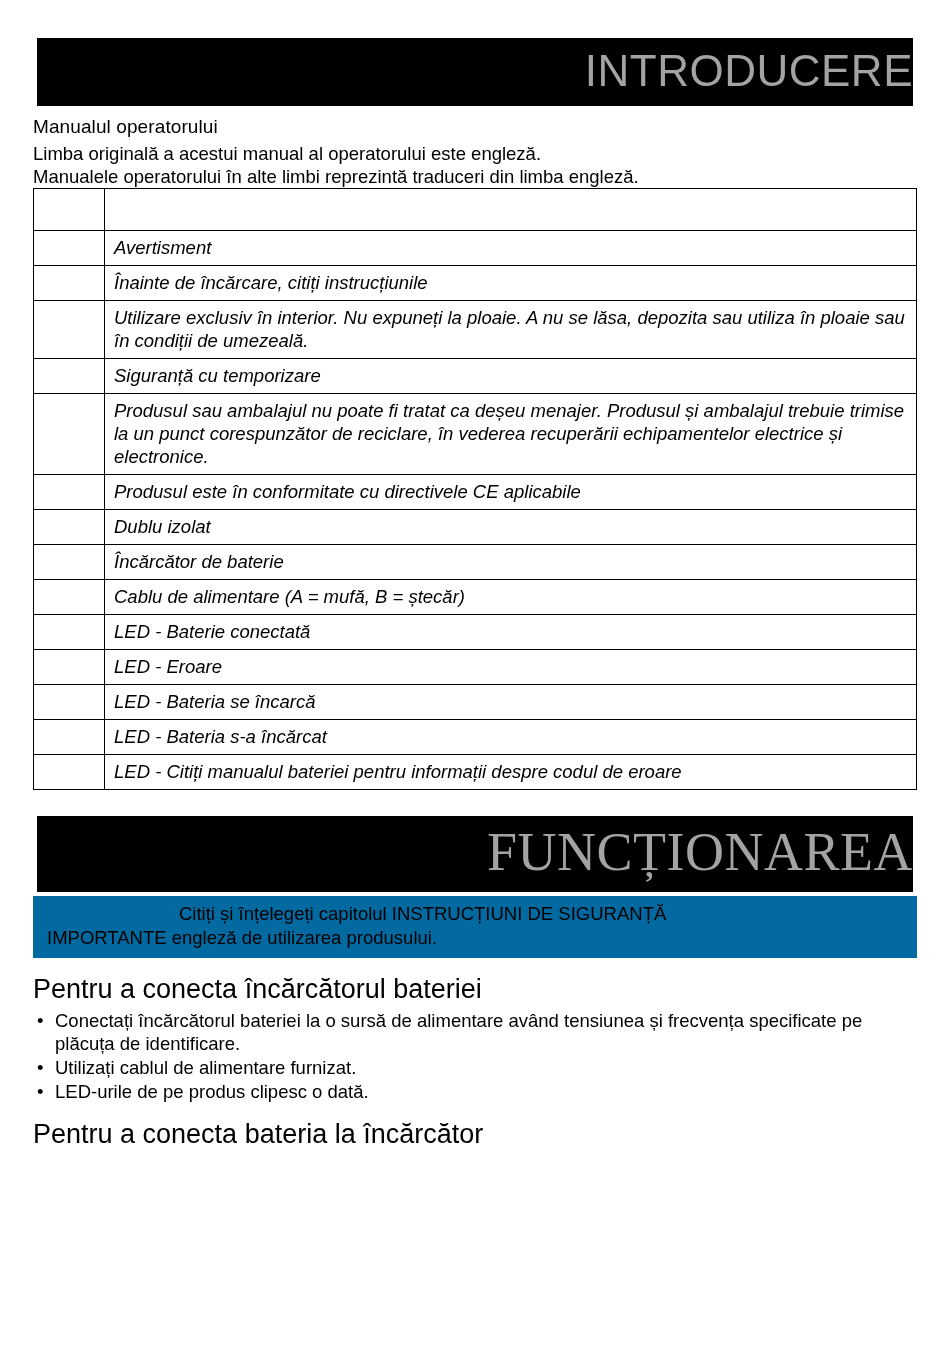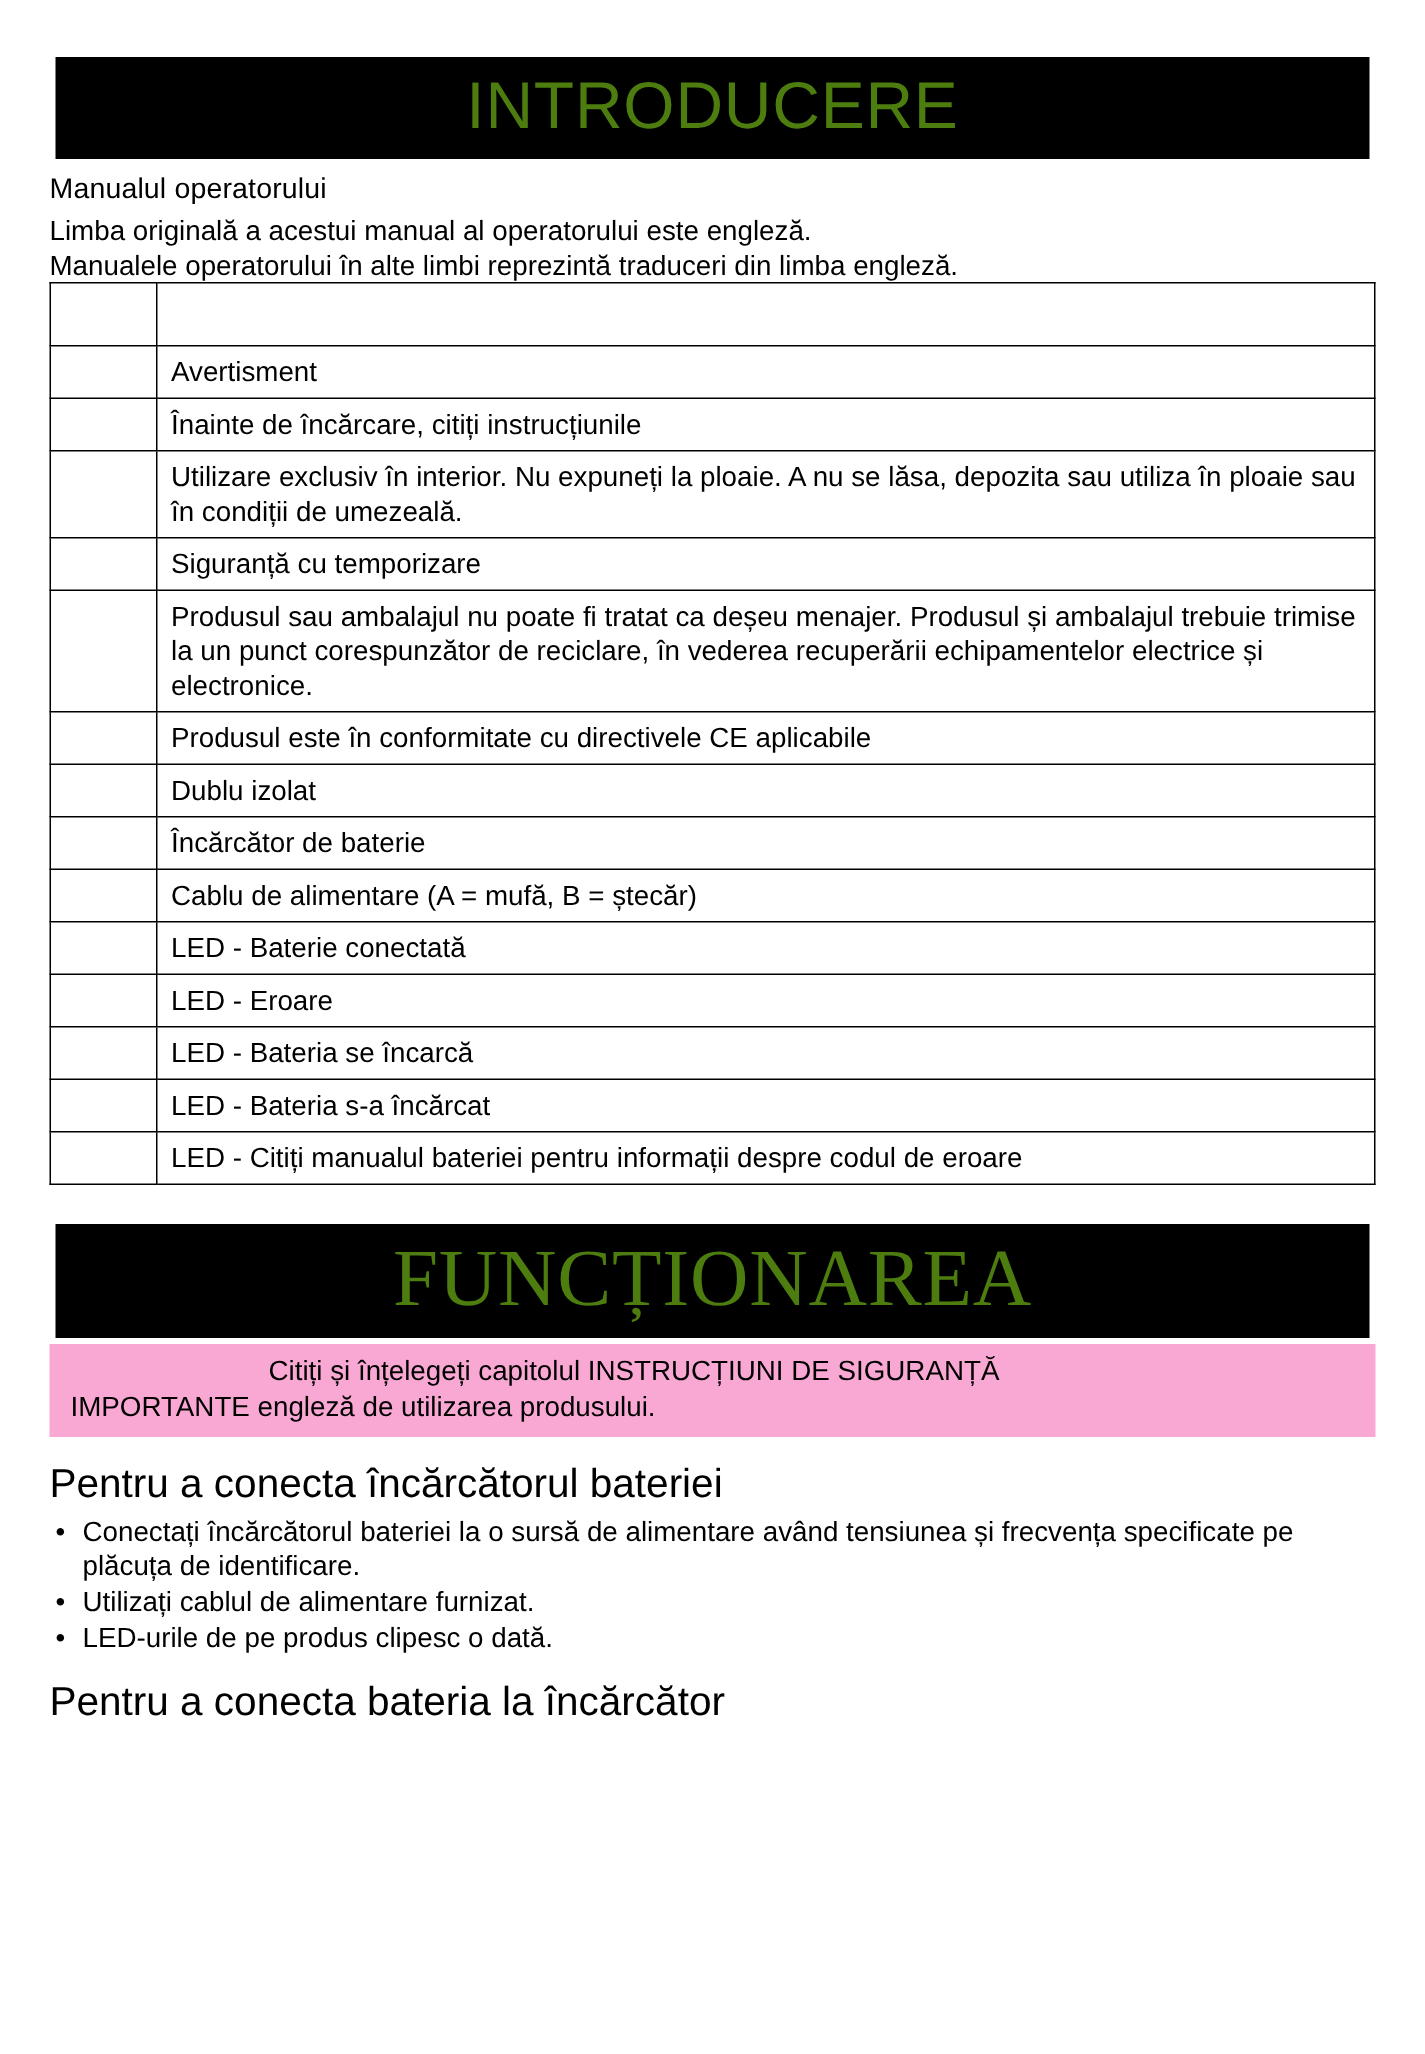--- a/index.html
+++ b/index.html
@@ -16,22 +16,22 @@
   }
   .page {
     position: relative;
     width: 950px;
     height: 1369px;
     box-sizing: border-box;
     padding: 0 33px;
   }
   .section-banner {
     background: #000000;
-    color: #4d7c0f;
-    text-align: center;
+    color: #a3a3a3;
+    text-align: right;
     font-size: 44px;
     line-height: 58px;
     letter-spacing: 0.5px;
     font-weight: normal;
     margin: 4px;
   }
   #banner-intro {
     margin-top: 38px;
     padding: 4px 0 6px 0;
   }
@@ -60,33 +60,34 @@
     border: 1px solid #000000;
     vertical-align: middle;
   }
   table.overview td.sym {
     width: 68px;
   }
   table.overview td.txt {
     padding: 5px 9px 6px 9px;
     font-size: 18.5px;
     line-height: 23px;
+    font-style: italic;
   }
   tr.header-row td {
     height: 30px;
   }
   #banner-func {
     margin-top: 26px;
     padding: 6px 0 10px 0;
     font-size: 54px;
     line-height: 60px;
     font-family: Liberation Serif, serif;
   }
   .notice {
-    background: #f9a8d4;
+    background: #0369a1;
     font-size: 18.5px;
     line-height: 24px;
     padding: 6px 14px 8px 14px;
     margin: 0;
     width: 884px;
     box-sizing: border-box;
   }
   .notice .indent {
     display: block;
     text-indent: 132px;

